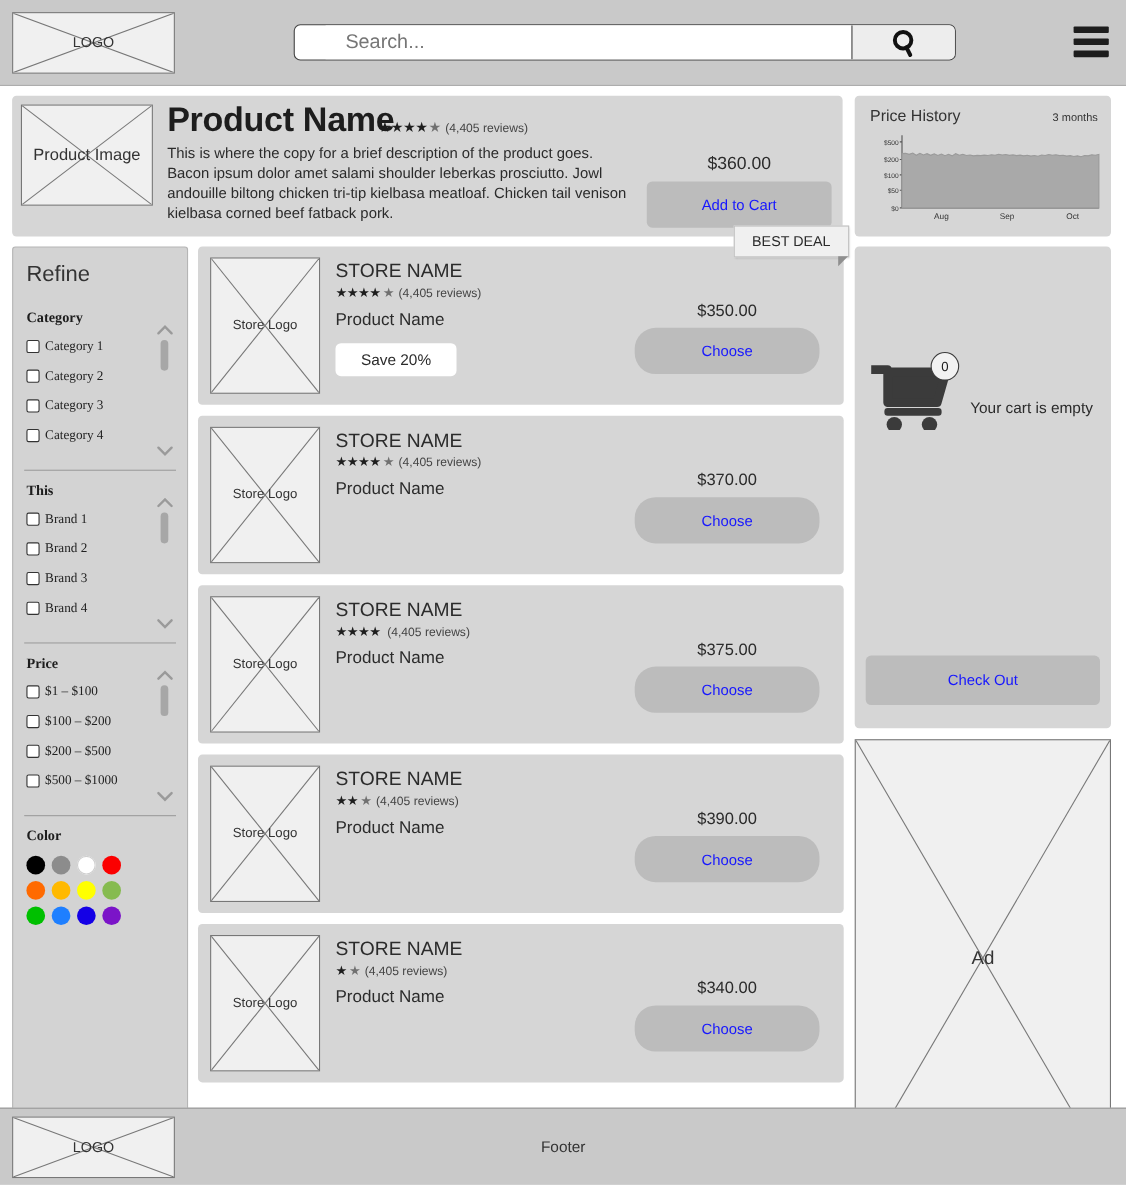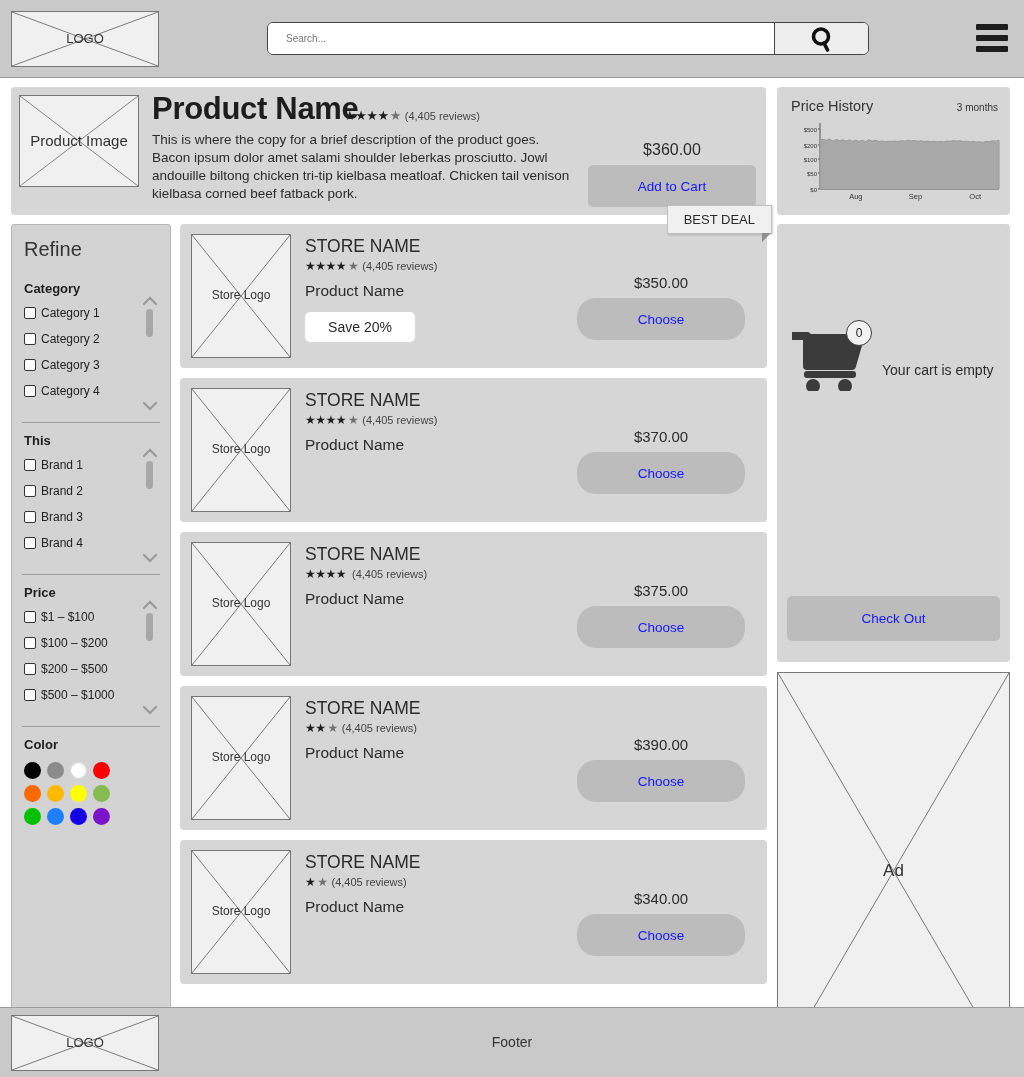--- a/index.html
+++ b/index.html
@@ -45,23 +45,24 @@
     display: flex;
     border: 1px solid #444;
     border-radius: 6px;
     overflow: hidden;
     background: #fff;
   }
   #search-input {
     flex: 1; border: none; outline: none;
     background: #fff;
     font-family: "Liberation Sans", sans-serif;
-    font-size: 10px;
+    font-size: 18px;
     color: #555;
     padding: 0 12px 0 18px;
+    margin-left: 28px;
   }
   #search-btn {
     width: 94px;
     background: #ededed;
     border: none;
     border-left: 1px solid #444;
     display: flex; align-items: center; justify-content: center;
     cursor: pointer;
   }
   #search-btn svg { display:block; }
@@ -134,21 +135,21 @@
   .ph-xlab { font-size: 7.5px; fill: #333; font-family: "Liberation Sans", sans-serif; }
 
   
   #sidebar {
     position: absolute; left: 11px; top: 146px;
     width: 160px; height: 842px;
     background: #d3d3d3; border: 1px solid #b5b5b5; border-radius: 3px;
     padding: 0 10px;
   }
   #refine-title { font-size: 20px; color: #333; padding: 13px 0 10px 2px; }
-  .facet { position: relative; border-top: 1px solid #9d9d9d; padding: 10px 0 12px; }
+  .facet { position: relative; border-top: 1px solid #9d9d9d; padding: 10px 0 12px; font-family: Liberation Serif, serif; }
   .facet:first-of-type { border-top: none; }
   .facet h3 { margin: 0 0 10px 2px; font-size: 13px; font-weight: bold; color: #1d1d1d; }
   .chk-row { display: flex; align-items: center; gap: 5px; margin: 0 0 12px 2px; font-size: 12px; color: #222; }
   .chk-row:last-child { margin-bottom: 2px; }
   .chk {
     width: 12px; height: 12px; background: #fff;
     border: 1px solid #333; border-radius: 2px; flex: none; cursor: pointer;
   }
   .facet-scroll { position: absolute; right: 2px; top: 22px; width: 16px; bottom: 12px; }
   .facet-scroll .arrow { position: absolute; left: 0; width: 16px; height: 12px; }

